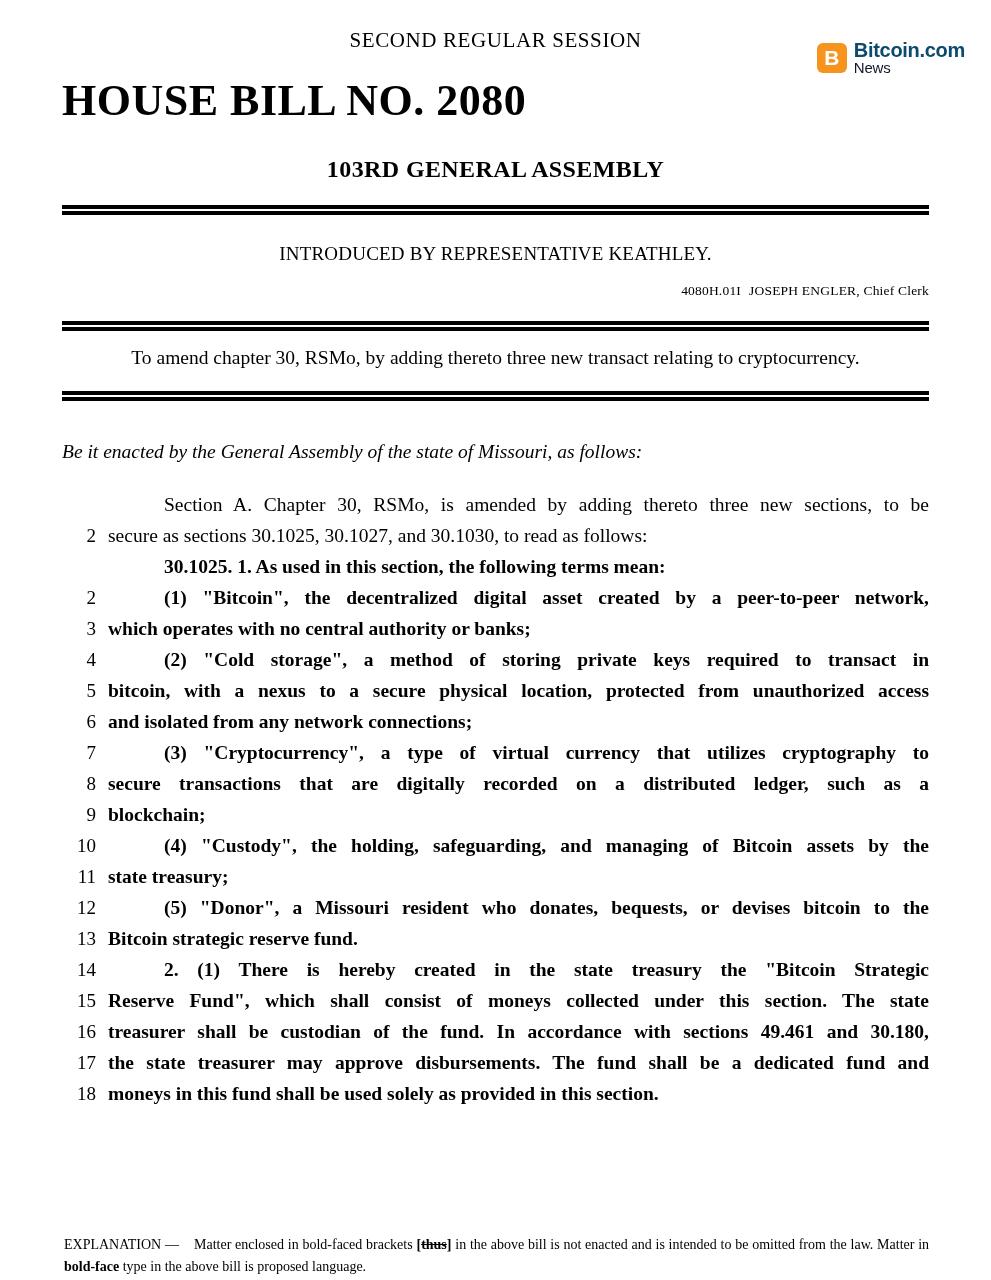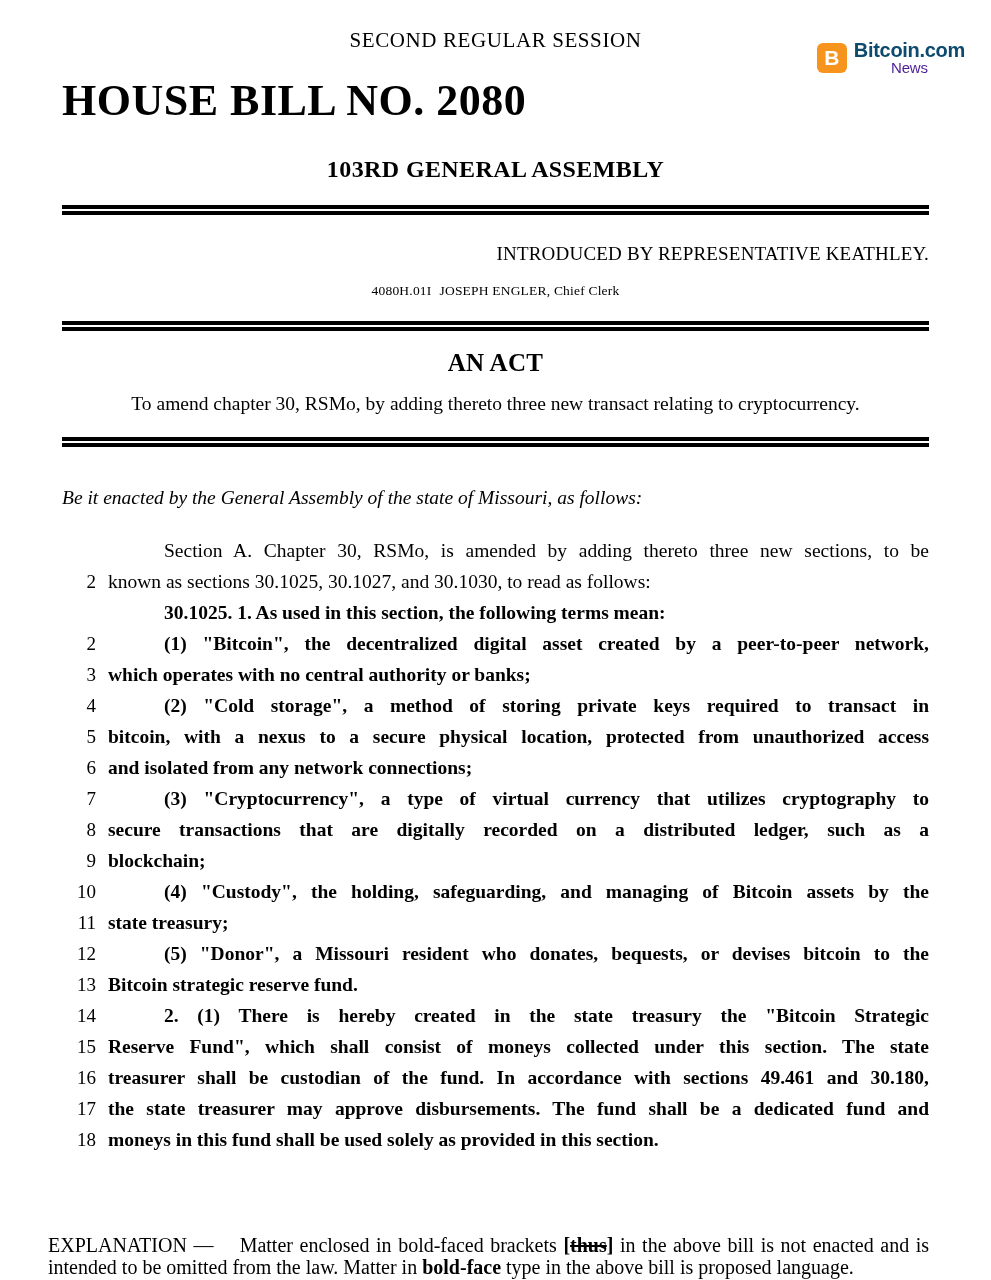--- a/index.html
+++ b/index.html
@@ -50,23 +50,22 @@
   .logo-text .l1 {
     display: block;
     font-size: 20px;
     font-weight: bold;
     color: #0c4a6e;
     letter-spacing: -0.3px;
   }
   .logo-text .l2 {
     display: block;
     font-size: 15px;
-    color: #4c1d95;
+    color: #0f172a;
     letter-spacing: -0.2px;
-    text-align: center;
   }
   
   .content {
     padding: 0 62px;
   }
   .session {
     text-align: center;
     font-size: 21px;
     letter-spacing: 0.6px;
     margin-top: 28px;
@@ -86,28 +85,28 @@
     margin-top: 30px;
   }
   .rule-double {
     margin: 22px 0 0 0;
     border-top: 4px solid #000;
     border-bottom: 4px solid #000;
     height: 2px;
     box-sizing: content-box;
   }
   .introduced {
-    text-align: right;
+    text-align: center;
     font-size: 19px;
     margin-top: 28px;
     letter-spacing: 0.2px;
   }
   .meta-row {
     display: flex;
-    justify-content: center;
+    justify-content: flex-end;
     align-items: baseline;
     margin-top: 18px;
     font-size: 13.5px;
   }
   .meta-left { letter-spacing: 0.2px; }
   .meta-right { letter-spacing: 0.2px; }
   .meta-right .name { font-size: 13.5px; margin-left: 8px; }
   .act {
     text-align: center;
     font-size: 25px;
@@ -152,24 +151,24 @@
   }
   .ltext.just {
     text-align: justify;
     text-align-last: justify;
   }
   .bold { font-weight: bold; }
   .indent { display: inline-block; width: 56px; }
   
   .explanation {
     position: absolute;
-    left: 48px;
+    left: 64px;
     right: 62px;
     bottom: 30px;
-    font-size: 20px;
+    font-size: 14px;
     line-height: 22px;
     text-align: justify;
     font-family: Liberation Serif, serif;
   }
   .strike { text-decoration: line-through; }
 </style>
 </head>
 <body>
 
 <div class="page">
@@ -195,35 +194,34 @@
     <div class="meta-row">
       <div class="meta-left">4080H.01I</div>
       <div class="meta-right">
         <span class="name">JOSEPH ENGLER,</span>
         <span>Chief Clerk</span>
       </div>
     </div>
 
     <div class="rule-double"></div>
 
-    <div class="act">AN ACT</div>
     <div class="act-desc">To amend chapter 30, RSMo, by adding thereto three new transact relating to cryptocurrency.</div>
 
     <div class="rule-double"></div>
 
     <div class="enacting">Be it enacted by the General Assembly of the state of Missouri, as follows:</div>
 
     <div class="body-block">
         <div class="bline">
           <div class="lineno"></div>
           <div class="ltext just"><span class="indent"></span><span>Section A.  Chapter 30, RSMo, is amended by adding thereto three new sections, to be</span></div>
         </div>
         <div class="bline">
           <div class="lineno">2</div>
-          <div class="ltext">known as sections 30.1025, 30.1027, and 30.1030, to read as follows:</div>
+          <div class="ltext">secure as sections 30.1025, 30.1027, and 30.1030, to read as follows:</div>
         </div>
         <div class="bline">
           <div class="lineno"></div>
           <div class="ltext bold"><span class="indent"></span><span>30.1025.  1.  As used in this section, the following terms mean:</span></div>
         </div>
         <div class="bline">
           <div class="lineno">2</div>
           <div class="ltext just bold"><span class="indent"></span><span>(1)  "Bitcoin", the decentralized digital asset created by a peer-to-peer network,</span></div>
         </div>
         <div class="bline">

